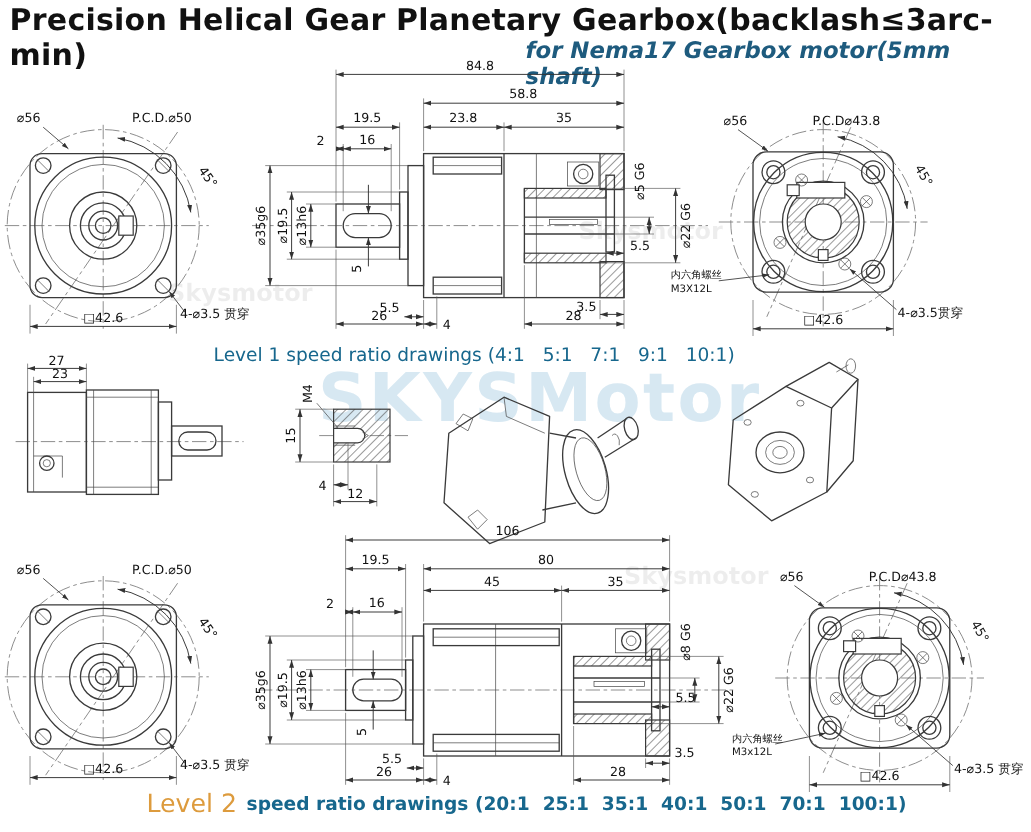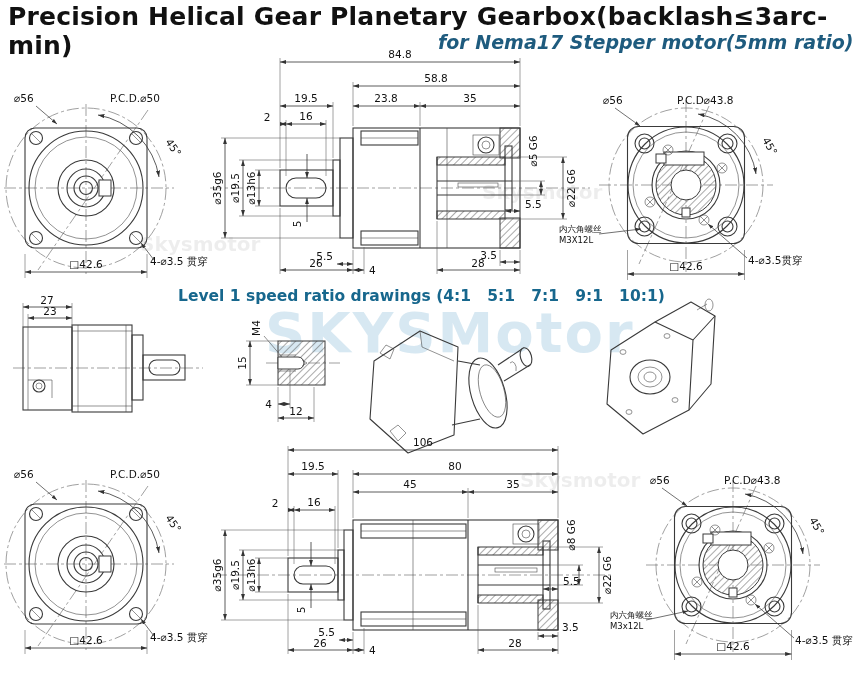--- a/index.html
+++ b/index.html
@@ -2,21 +2,21 @@
 <html><head>
 <meta charset="utf-8">
 <style>
   html,body{margin:0;padding:0;background:#fff;}
   #canvas{position:relative;width:859px;height:693px;background:#fff;overflow:hidden;
           font-family:"DejaVu Sans","Liberation Sans",sans-serif;}
   .abs{position:absolute;}
   #title{left:8px;top:2px;font-size:25px;font-weight:700;color:#111;letter-spacing:.2px;}
   #subtitle{left:438px;top:31px;font-size:19px;font-weight:700;font-style:italic;color:#1e5b7e;}
   .cap{white-space:pre;}
-  .c1p,.c1r{color:#17678d;font-weight:700;font-size:15.5px;white-space:pre;}
+  .c1p,.c1r{color:#17678d;font-weight:400;font-size:15.5px;white-space:pre;}
   .c2p{color:#dd9b3d;font-weight:400;font-size:21px;white-space:pre;}
   .c2r{color:#17678d;font-weight:700;font-size:15.5px;white-space:pre;margin-left:8px;vertical-align:2px;}
   .wm{position:absolute;color:rgba(150,195,220,.38);font-weight:700;font-size:56px;letter-spacing:2px;}
   .wmg{position:absolute;color:rgba(0,0,0,.07);font-weight:700;font-size:20px;}
   svg{position:absolute;overflow:visible;}
   svg text{font-family:"DejaVu Sans","Liberation Sans",sans-serif;fill:#111;}
   .ln{fill:none;stroke:#3a3a3a;stroke-width:1.1;}
   .lnt{fill:none;stroke:#4a4a4a;stroke-width:.6;}
   .lnw{fill:#fff;stroke:#3a3a3a;stroke-width:1;}
   .ht{fill:url(#hatch);stroke:#3a3a3a;stroke-width:1;}
@@ -43,21 +43,21 @@
       </pattern>
     </defs>
   </svg>
 
   <div class="wmg" style="left:140px;top:232px">Skysmotor</div>
   <div class="wmg" style="left:482px;top:180px">Skysmotor</div>
   <div class="wmg" style="left:520px;top:468px">Skysmotor</div>
   <div class="wm" style="left:265px;top:300px">SKYSMotor</div>
 
   <div id="title" class="abs">Precision Helical Gear Planetary Gearbox(backlash≤3arc-min)</div>
-  <div id="subtitle" class="abs">for Nema17 Stepper motor(5mm ratio)</div>
+  <div id="subtitle" class="abs">for Nema17 Gearbox motor(5mm shaft)</div>
 
   <svg style="left:2px;top:82px" width="230" height="214" viewBox="0 0 230 214">
     <g>
       <line x1="2" y1="106" x2="172" y2="106" class="cl"></line>
       <line x1="84" y1="22" x2="84" y2="192" class="cl"></line>
       <line x1="146" y1="28" x2="36" y2="188" class="cl"></line>
       <circle cx="84" cy="106" r="80" class="cl"></circle>
       <rect x="23" y="46" width="122" height="120" rx="10" class="ln"></rect>
       <circle cx="84" cy="106" r="57" class="ln"></circle>
       <circle cx="84" cy="106" r="51" class="lnt"></circle>
@@ -497,14 +497,15 @@
     </g>
     <text x="52" y="22" class="dt">⌀56</text>
     <text x="126" y="22" class="dt">P.C.D⌀43.8</text>
     <text x="211" y="58" class="dt" transform="rotate(60 211 58)">45°</text>
     <text x="197" y="182" class="dt">4-⌀3.5 贯穿</text>
     <text x="135" y="188" text-anchor="middle" class="dt">□42.6</text>
     <text x="12" y="156" class="sm">内六角螺丝</text>
     <text x="12" y="167" class="sm">M3x12L</text>
   </svg>
 
+  <div class="abs cap" style="left:122px;top:658px"><span class="c2p">Level 2</span><span class="c2r">speed ratio drawings (20:1  25:1  35:1  40:1  50:1  70:1  100:1)</span></div>
 
 </div>
 
 </body></html>

